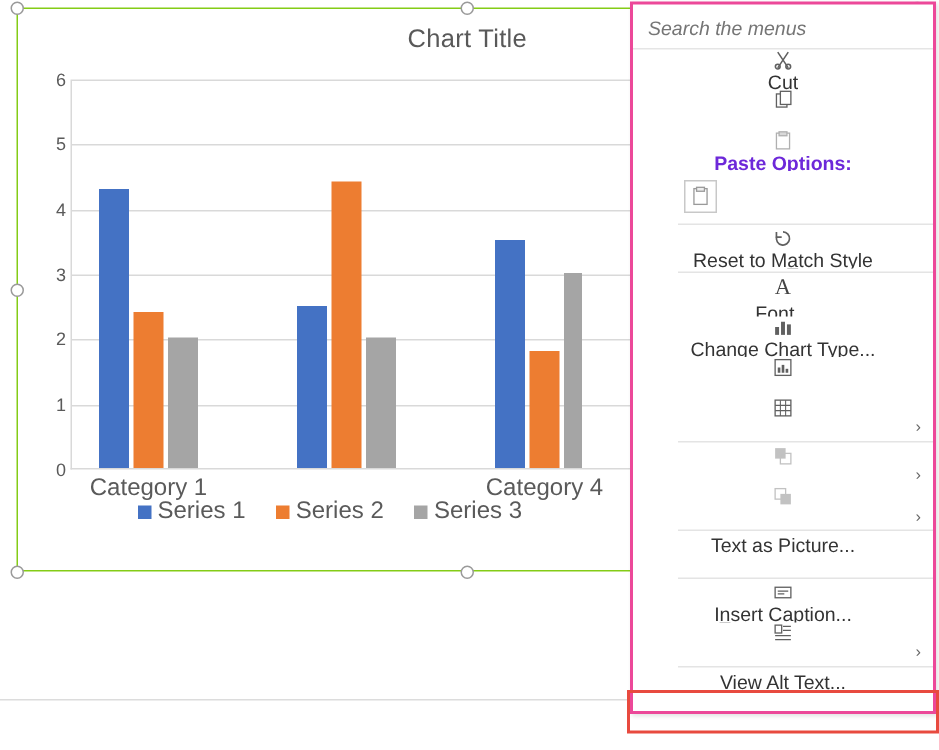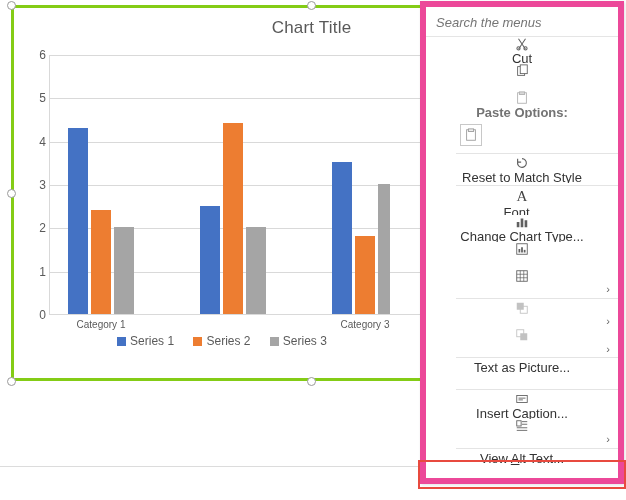--- a/index.html
+++ b/index.html
@@ -19,21 +19,21 @@
     left: 0; right: 0;
     bottom: 33px;
     border-top: 1px solid #dcdcdc;
   }
   .chart-container {
     position: absolute;
     left: 11px;
     top: 5px;
     width: 601px;
     height: 376px;
-    border: 3px solid #84cc16;
+    border: 1px solid #84cc16;
     background: #fff;
   }
   .sel-handle {
     position: absolute;
     width: 9px;
     height: 9px;
     border: 1px solid #9a9a9a;
     border-radius: 50%;
     background: #fff;
     z-index: 5;
@@ -80,48 +80,48 @@
     position: absolute;
     bottom: 0;
     width: 20px;
   }
   .c-blue { background: #4472c4; }
   .c-orange { background: #ed7d31; }
   .c-gray { background: #a5a5a5; }
   .cat-label {
     position: absolute;
     top: 264px;
-    font-size: 10px;
+    font-size: 16px;
     text-align: center;
     width: 100px;
   }
   .legend {
     position: absolute;
     left: 0;
     top: 326px;
     width: 408px;
     text-align: center;
-    font-size: 12px;
+    font-size: 16px;
   }
   .legend span.sw {
     display: inline-block;
     width: 9px;
     height: 9px;
     margin: 0 4px 0 12px;
     vertical-align: -1px;
   }
   .legend span.lb { margin-right: 4px; }
 
   .context-menu {
     position: absolute;
     left: 420px;
     top: 1px;
     width: 204px;
     background: #fff;
-    border: 6px solid #ec4899;
+    border: 2px solid #ec4899;
     box-shadow: 1px 1px 3px rgba(0,0,0,0.12);
     z-index: 20;
   }
   .cm-search {
     height: 30px;
     padding: 4px 8px;
     border-bottom: 1px solid #e5e5e5;
   }
   .cm-search input {
     width: 100%;
@@ -217,21 +217,21 @@
       <div class="bar c-blue" style="left: 18px; height: 186.333px; width: 20px;"></div>
       <div class="bar c-orange" style="left: 41px; height: 104px; width: 20px;"></div>
       <div class="bar c-gray" style="left: 64px; height: 86.6667px; width: 20px;"></div>
       <div class="cat-label" style="left: 1px;">Category 1</div>
       <div class="bar c-blue" style="left: 150px; height: 108.333px; width: 20px;"></div>
       <div class="bar c-orange" style="left: 173px; height: 190.667px; width: 20px;"></div>
       <div class="bar c-gray" style="left: 196px; height: 86.6667px; width: 20px;"></div>
       <div class="bar c-blue" style="left: 282px; height: 151.667px; width: 20px;"></div>
       <div class="bar c-orange" style="left: 305px; height: 78px; width: 20px;"></div>
       <div class="bar c-gray" style="left: 328px; height: 130px; width: 12px;"></div>
-      <div class="cat-label" style="left: 265px;">Category 3</div>
+      <div class="cat-label" style="left: 265px;">Category 4</div>
     </div>
 
   <div class="legend">
     <span class="sw c-blue"></span><span class="lb">Series 1</span>
     <span class="sw c-orange"></span><span class="lb">Series 2</span>
     <span class="sw c-gray"></span><span class="lb">Series 3</span>
   </div>
 </div>
 
 <div class="sel-handle h-tl"></div>
@@ -268,21 +268,21 @@
       </span>
   </div>
 
   <div class="cm-item">
     <span class="icon">
         <svg width="14" height="14" viewBox="0 0 16 16">
           <rect x="3" y="2" width="10" height="12" fill="none" stroke="#b0b0b0"></rect>
           <rect x="5" y="1" width="6" height="3" fill="#d8d8d8" stroke="#b0b0b0"></rect>
         </svg>
       </span>
-    <span class="label" style="font-weight:600;color:#737373"><span class="ul">P</span>aste Options:</span>
+    <span class="label" style="font-weight:600;color:#6d28d9"><span class="ul">P</span>aste Options:</span>
   </div>
   <div class="paste-sub">
     <span class="pbox">
         <svg width="14" height="14" viewBox="0 0 16 16">
           <rect x="3" y="2" width="10" height="12" fill="none" stroke="#9a9a9a"></rect>
           <rect x="5" y="1" width="6" height="3" fill="#eee" stroke="#9a9a9a"></rect>
         </svg>
       </span>
   </div>
   <div class="cm-sep"></div>

